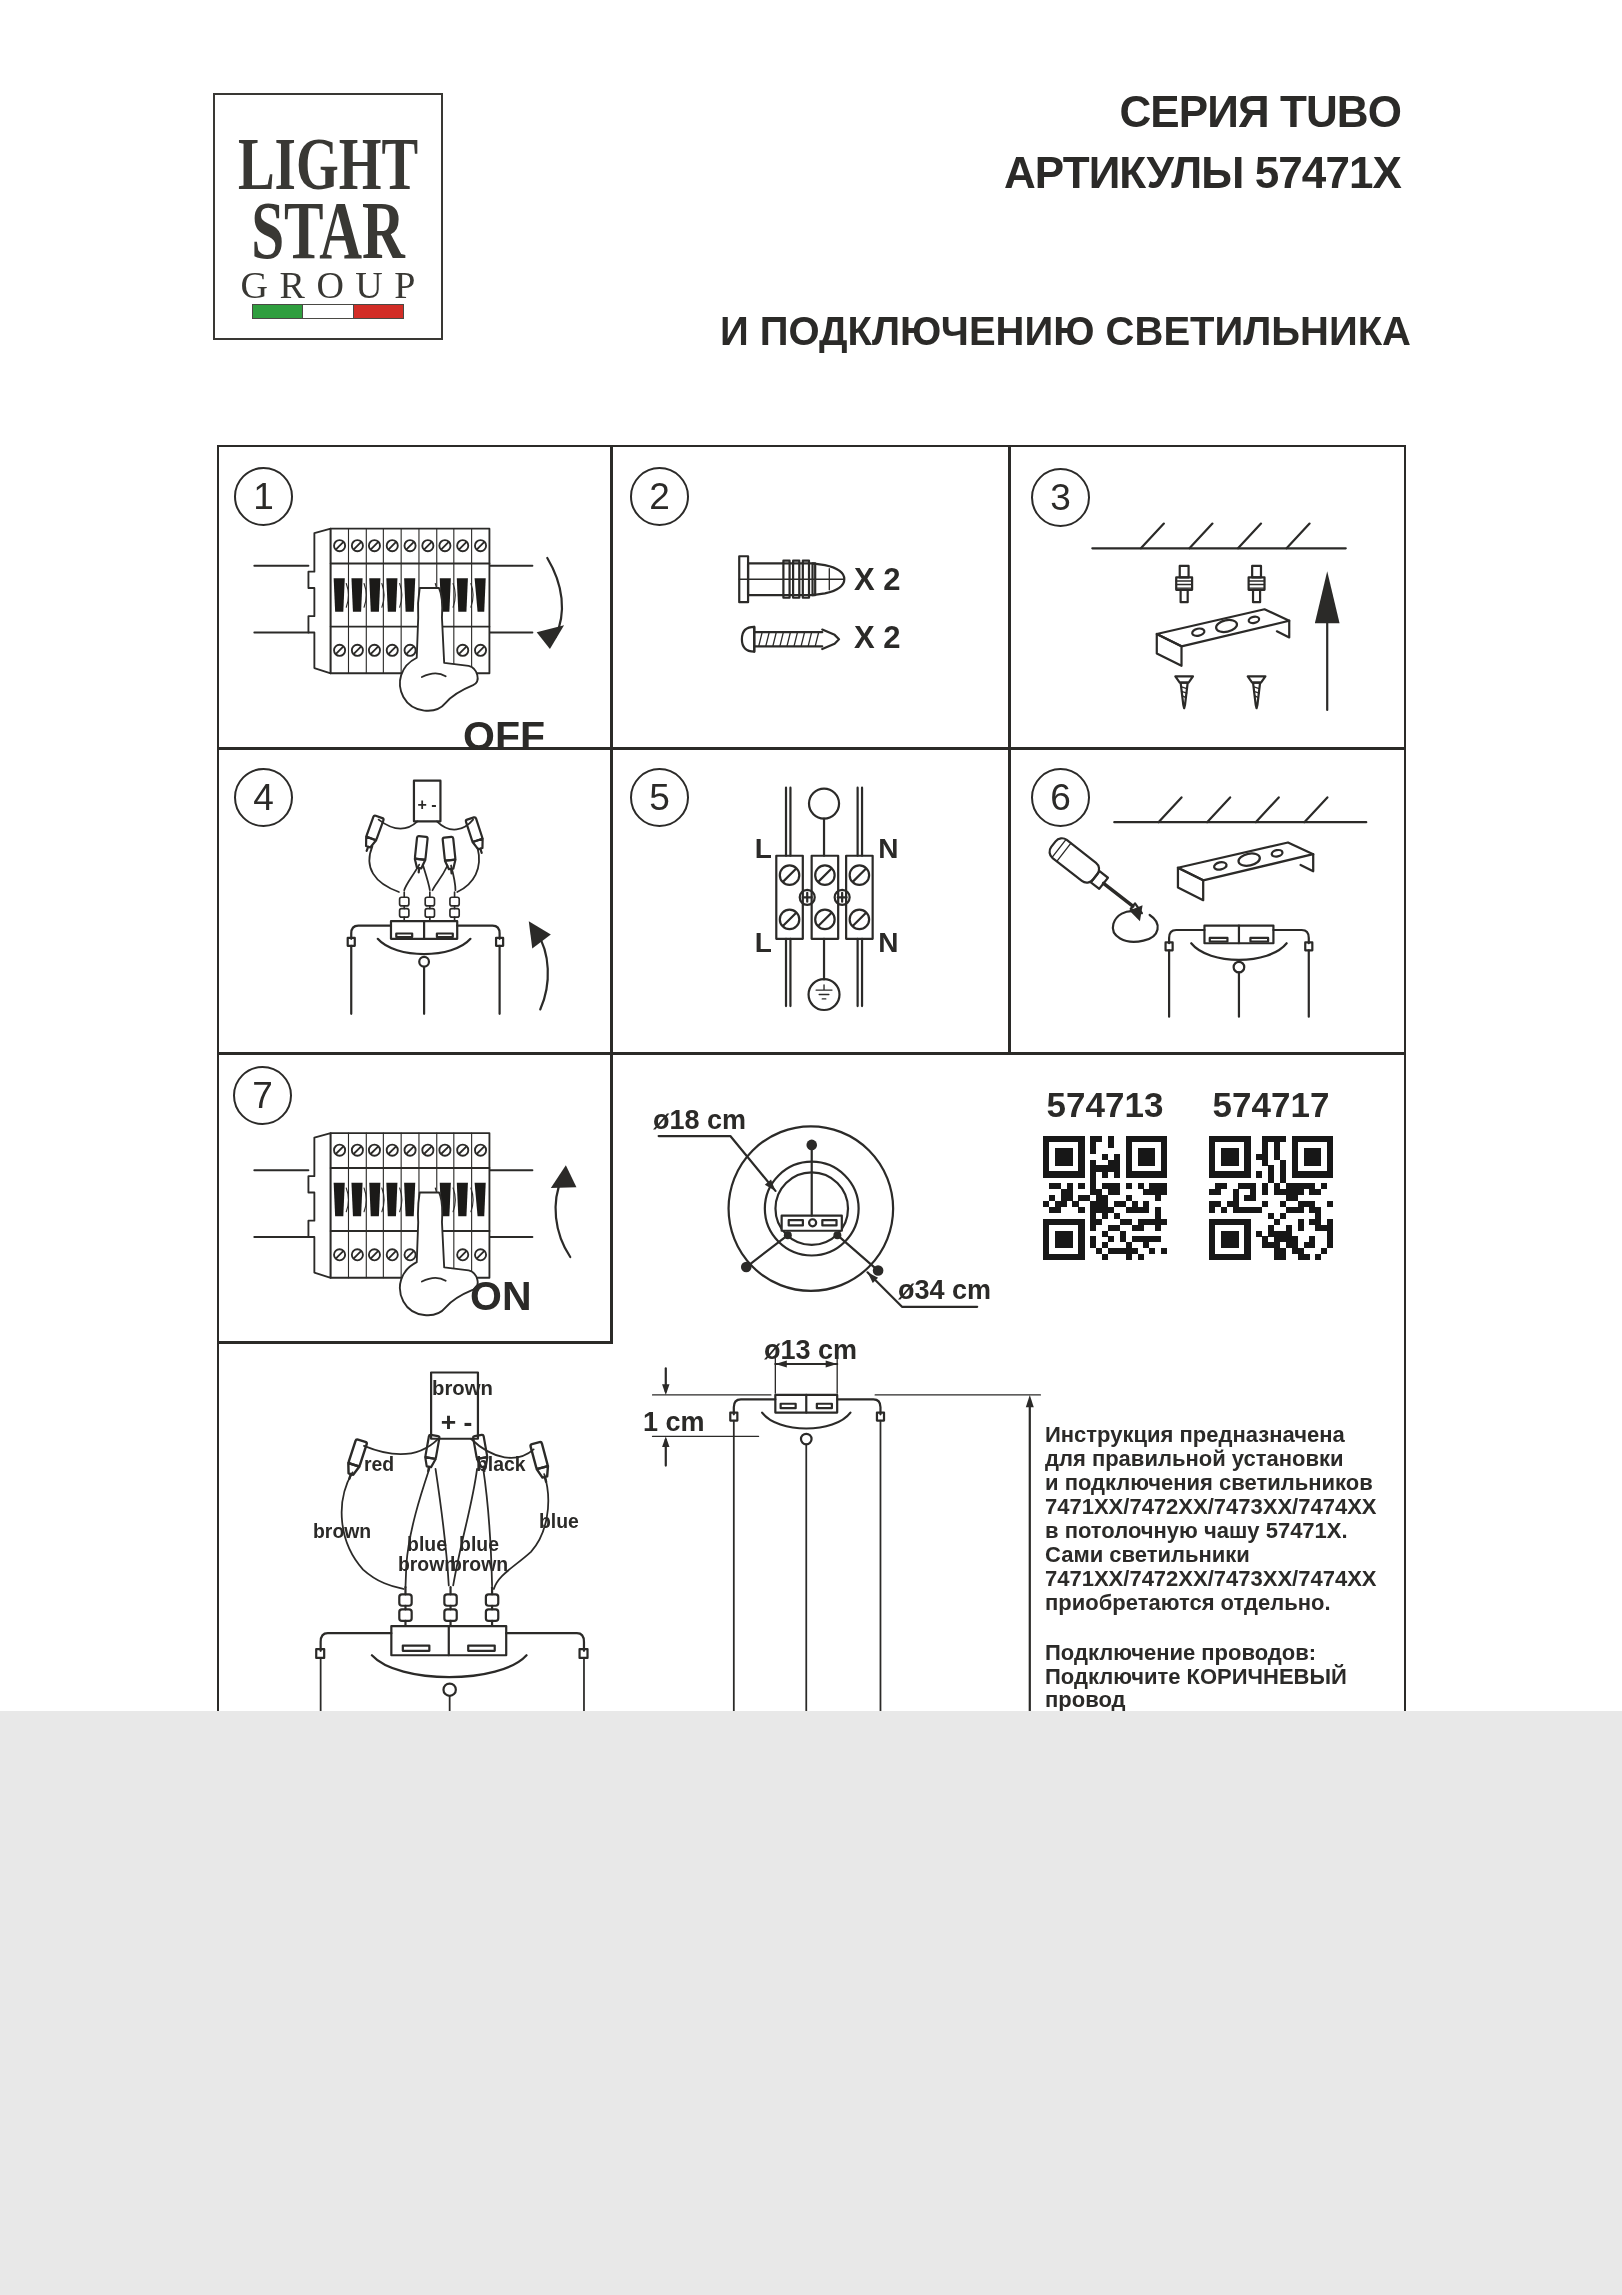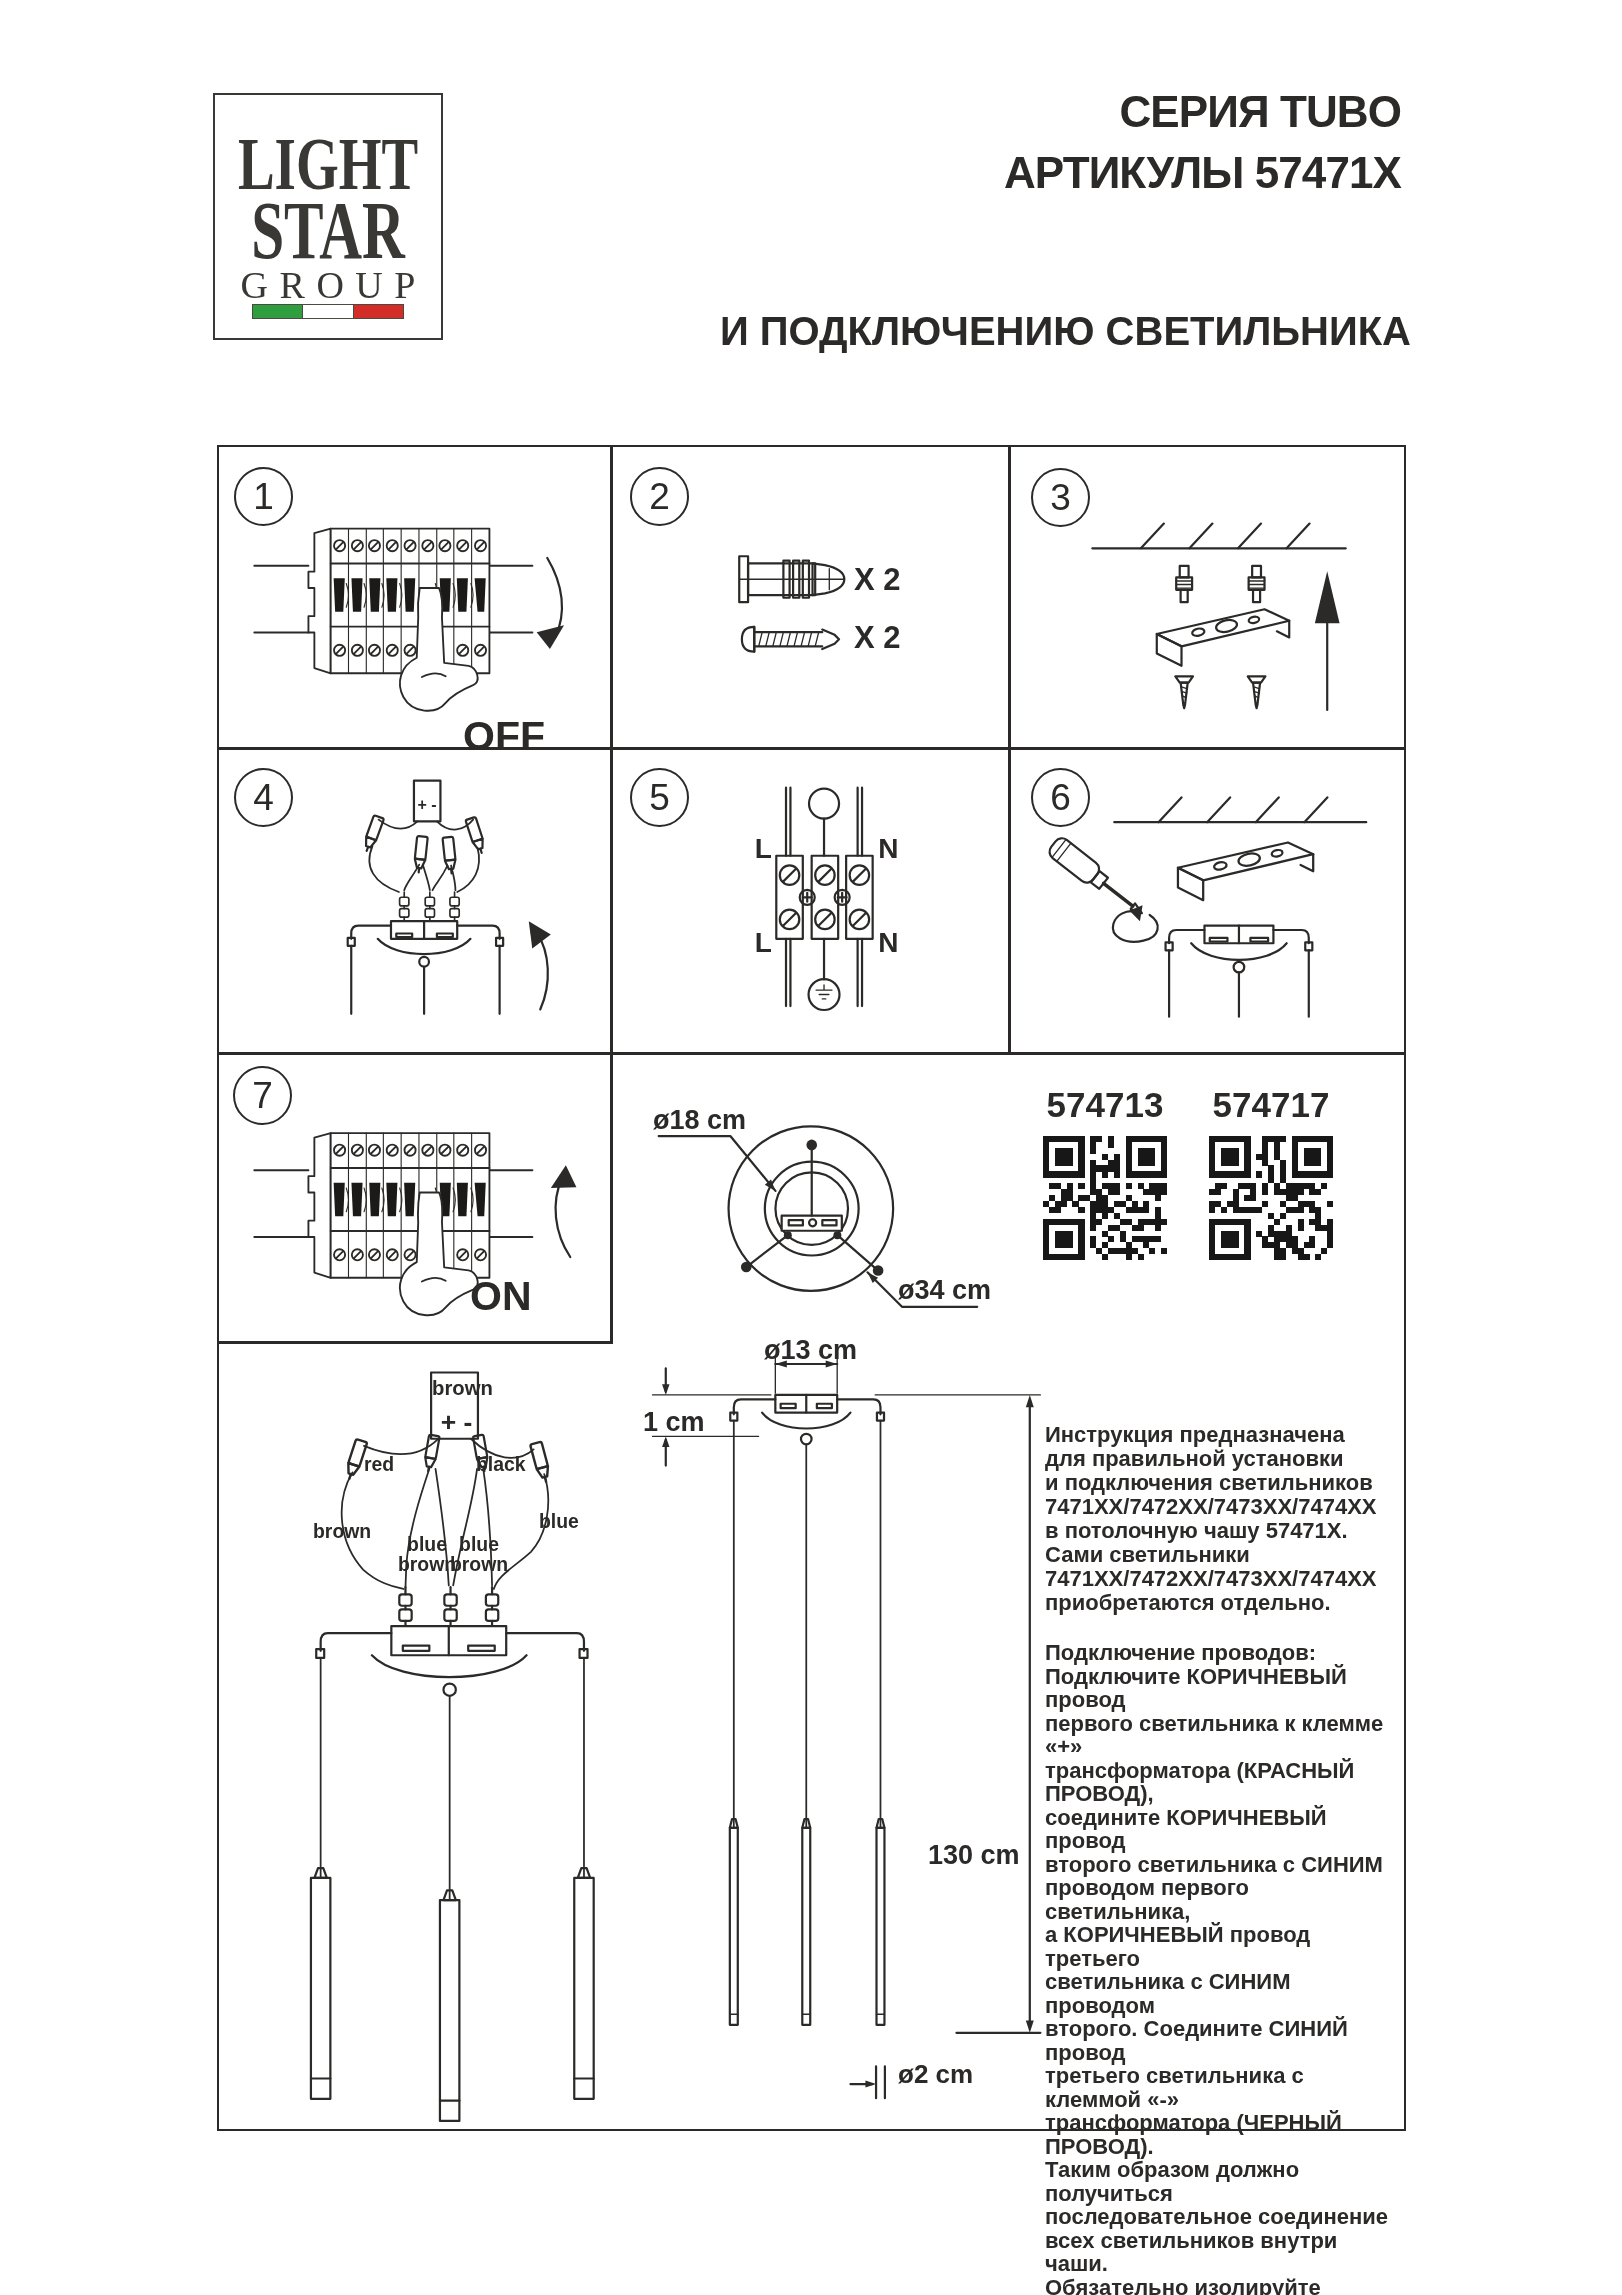--- a/index.html
+++ b/index.html
@@ -1,16 +1,16 @@
 <!DOCTYPE html>
 <html style="font-size:14px"><head>
 <meta charset="utf-8">
 <style>
   html,body{margin:0;padding:0;background:#e8e8e8}
-  .page{position:relative;width:1623px;height:2295px;background:#ffffff;overflow:hidden;
+  .page{position:relative;width:1623px;height:1711px;background:#ffffff;overflow:hidden;
         font-family:"Liberation Sans",sans-serif;color:#2b2a28;margin:0 auto}
   .abs{position:absolute}
   .b{font-weight:bold}
   .pre{white-space:pre-line}
   .ctr{text-align:center}
   .rgt{text-align:right}
   .line{position:absolute;background:#2b2a28}
   .circle-num{position:absolute;width:55px;height:55px;border:2.7px solid #2b2a28;border-radius:50%;
               display:flex;align-items:center;justify-content:center;font-size:37px;background:#fff}
   .logo-line{position:absolute;left:213px;width:230px;text-align:center;

